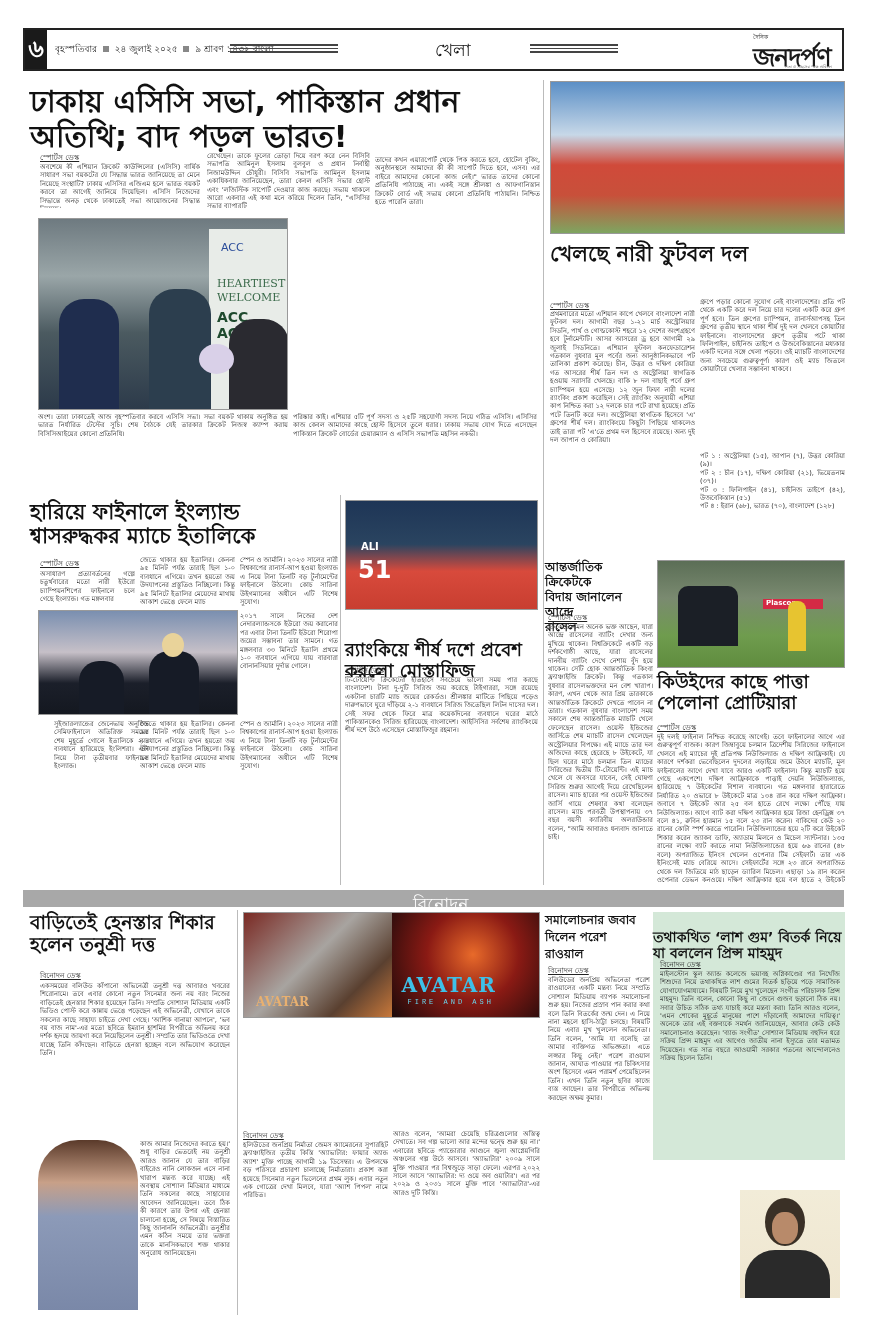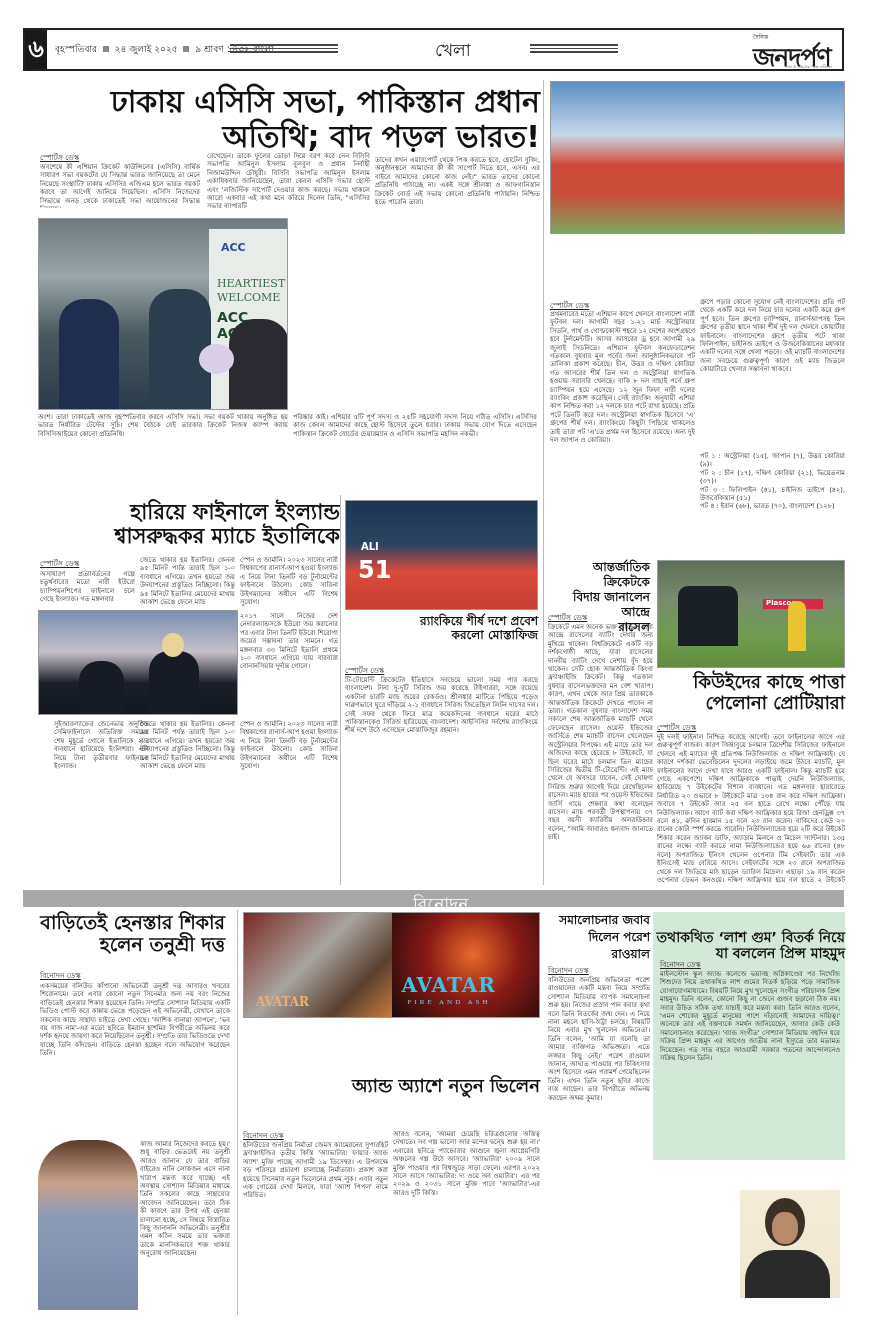--- a/index.html
+++ b/index.html
@@ -1,21 +1,21 @@
 <!DOCTYPE html>
 <html><head>
 <meta charset="utf-8">
 <style>
 *{box-sizing:border-box;margin:0;padding:0}
 html,body{width:870px;height:1337px;background:#fff;overflow:hidden}
 body{font-family:"DejaVu Serif",serif;color:#111;position:relative}
 .abs{position:absolute}
 .txt{font-size:6.6px;line-height:8.4px;color:#222;text-align:justify;overflow:hidden;font-family:"DejaVu Sans",sans-serif}
 .byline{font-size:7.5px;color:#222;text-decoration:underline;font-family:"DejaVu Sans",sans-serif;position:absolute}
-.hl{font-family:"DejaVu Sans",sans-serif;font-weight:bold;text-align:right;color:#111;position:absolute;line-height:1.15}
+.hl{font-family:"DejaVu Sans",sans-serif;font-weight:bold;text-align:left;color:#111;position:absolute;line-height:1.15}
 .photo{position:absolute;overflow:hidden;border:1px solid #999}
 
 #masthead{left:23px;top:28px;width:821px;height:43px;border:2px solid #222;}
 #pageno{left:0;top:0;width:22px;height:39px;background:#1a1a1a;color:#fff;font-size:24px;font-weight:bold;display:flex;align-items:center;justify-content:center;font-family:"DejaVu Sans",sans-serif}
 #dateline{left:30px;top:12px;font-size:9px;color:#222;font-family:"DejaVu Sans",sans-serif;white-space:nowrap}
 .rule{position:absolute;height:12px;top:14px}
 .rule i{display:block;height:1.5px;background:#444;margin-bottom:2px}
 #section{left:410px;top:7px;font-size:17px;font-family:"DejaVu Sans",sans-serif}
 #logo-small{left:728px;top:2px;font-size:6px;color:#333}
 #logo{left:728px;top:8px;font-size:25px;font-weight:bold;color:#1a1a1a;font-family:"DejaVu Sans",sans-serif;letter-spacing:-1px}
@@ -57,35 +57,36 @@
   <div>ঢাকায় এসিসি সভা, পাকিস্তান প্রধান</div>
   <div>অতিথি; বাদ পড়ল ভারত!</div>
 </div>
 <div class="byline" style="left:40px;top:152px">স্পোর্টস ডেস্ক</div>
 <div class="txt abs" style="left:40px;top:163px;width:160px;height:45px">অবশেষে কী এশিয়ান ক্রিকেট কাউন্সিলের (এসিসি) বার্ষিক সাধারণ সভা বয়কটের যে সিদ্ধান্ত ভারত জানিয়েছে তা মেনে নিয়েছে সংস্থাটি? ঢাকায় এসিসির এজিএম হলে ভারত বয়কট করবে তা আগেই জানিয়ে দিয়েছিল। এসিসি নিজেদের সিদ্ধান্তে অনড় থেকে ঢাকাতেই সভা আয়োজনের সিদ্ধান্ত নিয়েছে।</div>
 <div class="txt abs" style="left:207px;top:152px;width:163px;height:56px">রেখেছেন। তাকে ফুলের তোড়া দিয়ে বরণ করে নেন বিসিবি সভাপতি আমিনুল ইসলাম বুলবুল ও প্রধান নির্বাহী নিজামউদ্দিন চৌধুরী। বিসিবি সভাপতি আমিনুল ইসলাম একাধিকবার জানিয়েছেন, তারা কেবল এসিসি সভার হোস্ট এবং 'লজিস্টিক সাপোর্ট দেওয়ার কাজ করছে। সভায় থাকলে আরো একবার এই কথা মনে করিয়ে দিলেন তিনি, "এসিসির সভার ব্যাপারটি</div>
 <div class="txt abs" style="left:375px;top:156px;width:165px;height:56px">তাদের কখন এয়ারপোর্ট থেকে পিক করতে হবে, হোটেল বুকিং, অনুষ্ঠানস্থলে আমাদের কী কী সাপোর্ট দিতে হবে, এসব। এর বাইরে আমাদের কোনো কাজ নেই।" ভারত তাদের কোনো প্রতিনিধি পাঠাচ্ছে না। একই সঙ্গে শ্রীলঙ্কা ও আফগানিস্তান ক্রিকেট বোর্ড এই সভায় কোনো প্রতিনিধি পাঠায়নি। নিশ্চিত হতে পারেনি তারা।</div>
 
 <div class="photo" style="left:38px;top:218px;width:250px;height:192px;background:linear-gradient(180deg,#6e7a80 0%,#9aa6a8 30%,#4b5a60 60%,#2c3a4a 100%)">
   <div class="abs" style="left:170px;top:10px;width:80px;height:182px;background:#e8ece8">
-    <div class="abs" style="left:12px;top:12px;font-size:11px;color:#2a4c9a;font-weight:bold;font-family:'DejaVu Sans',sans-serif">ACC</div>
+    <div class="abs" style="left:12px;top:12px;font-size:11px;color:#2a4c9a;font-weight:normal;font-family:'DejaVu Sans',sans-serif">ACC</div>
     <div class="abs" style="left:8px;top:48px;font-size:11px;color:#3a6a4a;font-family:'DejaVu Serif',serif">HEARTIEST</div>
     <div class="abs" style="left:8px;top:62px;font-size:11px;color:#3a6a4a;font-family:'DejaVu Serif',serif">WELCOME</div>
     <div class="abs" style="left:8px;top:80px;font-size:14px;color:#1f4a2e;font-weight:bold;font-family:'DejaVu Sans',sans-serif">ACC AGM</div>
   </div>
   <div class="abs" style="left:20px;top:80px;width:60px;height:112px;background:#1f2d4e;border-radius:25px 25px 0 0"></div>
   <div class="abs" style="left:110px;top:70px;width:62px;height:122px;background:#2c3e4e;border-radius:25px 25px 0 0"></div>
   <div class="abs" style="left:190px;top:100px;width:60px;height:92px;background:#2a2a30;border-radius:25px 25px 0 0"></div>
   <div class="abs" style="left:160px;top:125px;width:35px;height:30px;background:#d9d0e8;border-radius:50%"></div>
 </div>
 <div class="txt abs" style="left:38px;top:413px;width:250px;height:70px">অংশ। তারা ঢাকাতেই আজ বৃহস্পতিবার করবে এসিসি সভা। সভা বয়কট থাকায় অনুষ্ঠিত হয় ভারত নির্ধারিত টেস্টের সুচি। শেষ বৈঠকে যেই তারকার ক্রিকেট নিজস্ব ক্যাম্প করায় বিসিসিআইয়ের কোনো প্রতিনিধি।</div>
 <div class="txt abs" style="left:293px;top:413px;width:244px;height:70px">পরিষ্কার কাই। এশিয়ার ৫টি পূর্ণ সদস্য ও ২৫টি সহযোগী সদস্য নিয়ে গঠিত এসিসি। এসিসির কাজ কেবল আমাদের কাছে হোস্ট হিসেবে তুলে ধরার। ঢাকায় সভায় যোগ দিতে এসেছেন পাকিস্তান ক্রিকেট বোর্ডের চেয়ারম্যান ও এসিসি সভাপতি মহসিন নকভী।</div>
 
 <div class="photo" style="left:550px;top:81px;width:295px;height:153px;background:linear-gradient(180deg,#5b8fc6 0%,#c7d8e8 35%,#d04a3a 55%,#c8503a 75%,#7ea560 100%)"></div>
 <div class="hl" style="left:550px;top:242px;width:295px;font-size:21px">
+  <div>খেলছে নারী ফুটবল দল</div>
 </div>
 <div class="byline" style="left:550px;top:300px">স্পোর্টস ডেস্ক</div>
 <div class="txt abs" style="left:550px;top:310px;width:145px;height:190px">প্রথমবারের মতো এশিয়ান কাপে খেলবে বাংলাদেশ নারী ফুটবল দল। আগামী বছর ১-২১ মার্চ অস্ট্রেলিয়ার সিডনি, পার্থ ও গোল্ডকোস্ট শহরে ১২ দেশের অংশগ্রহণে হবে টুর্নামেন্টটি। আসর আসরের ড্র হবে আগামী ২৯ জুলাই সিডনিতে। এশিয়ান ফুটবল কনফেডারেশন গতকাল বুধবার মূল পর্বের জন্য আনুষ্ঠানিকভাবে পট তালিকা প্রকাশ করেছে। চীন, উত্তর ও দক্ষিণ কোরিয়া গত আসরের শীর্ষ তিন দল ও অস্ট্রেলিয়া স্বাগতিক হওয়ায় সরাসরি খেলছে। বাকি ৮ দল বাছাই পর্বে গ্রুপ চ্যাম্পিয়ন হয়ে এসেছে। ১২ জুন ফিফা নারী দলের র‍্যাংকিং প্রকাশ করেছিল। সেই র‍্যাংকিং অনুযায়ী এশিয়া কাপ নিশ্চিত করা ১২ দলকে চার পটে রাখা হয়েছে। প্রতি পটে তিনটি করে দল। অস্ট্রেলিয়া স্বাগতিক হিসেবে 'এ' গ্রুপের শীর্ষ দল। র‍্যাংকিংয়ে কিছুটা পিছিয়ে থাকলেও তাই তারা পট 'এ'তে প্রথম দল হিসেবে রয়েছে। অন্য দুই দল জাপান ও কোরিয়া।</div>
 <div class="txt abs" style="left:700px;top:298px;width:145px;height:152px">গ্রুপে পড়ার কোনো সুযোগ নেই বাংলাদেশের। প্রতি পট থেকে একটি করে দল নিয়ে চার দলের একটি করে গ্রুপ পূর্ণ হবে। তিন গ্রুপের চ্যাম্পিয়ন, রানার্সআপসহ তিন গ্রুপের তৃতীয় স্থানে থাকা শীর্ষ দুই দল খেলবে কোয়ার্টার ফাইনালে। বাংলাদেশের গ্রুপে তৃতীয় পটে থাকা ফিলিপাইন, চাইনিজ তাইপে ও উজবেকিস্তানের মধ্যকার একটি দলের সঙ্গে খেলা পড়বে। ওই ম্যাচটি বাংলাদেশের জন্য সবচেয়ে গুরুত্বপূর্ণ। কারণ ওই ম্যাচ জিতলে কোয়ার্টারে খেলার সম্ভাবনা থাকবে।</div>
 <div class="abs" style="left:700px;top:452px;width:145px">
   <div class="txt">পট ১ : অস্ট্রেলিয়া (১৫), জাপান (৭), উত্তর কোরিয়া (৯)।</div>
   <div class="txt">পট ২ : চীন (১৭), দক্ষিণ কোরিয়া (২১), ভিয়েতনাম (৩৭)।</div>
   <div class="txt">পট ৩ : ফিলিপাইন (৪১), চাইনিজ তাইপে (৪২), উজবেকিস্তান (৫১)</div>
   <div class="txt">পট ৪ : ইরান (৬৮), ভারত (৭০), বাংলাদেশ (১২৮)</div>
 </div>
@@ -105,21 +106,21 @@
 </div>
 <div class="txt abs" style="left:240px;top:612px;width:98px;height:105px">২০১৭ সালে নিজের দেশ নেদারল্যান্ডসকে ইউরো জয় করানোর পর এবার টানা তিনটি ইউরো শিরোপা জয়ের সম্ভাবনা তার সামনে। গত মঙ্গলবার ৩৩ মিনিটে ইতালি প্রথমে ১-০ ব্যবধানে এগিয়ে যায় বারবারা বোনানসিয়ার দুর্দান্ত গোলে।</div>
 <div class="txt abs" style="left:54px;top:720px;width:95px;height:165px">সুইজারল্যান্ডের জেনেভায় অনুষ্ঠিত সেমিফাইনালে অতিরিক্ত সময়ের শেষ মুহূর্তে গোলে ইতালিকে ২-১ ব্যবধানে হারিয়েছে ইংলিশরা। এটা নিয়ে টানা তৃতীয়বার ফাইনালে ইংল্যান্ড।</div>
 <div class="txt abs" style="left:140px;top:720px;width:95px;height:165px">জেতে থাকার হয় ইতালির। কেননা ৯৫ মিনিট পর্যন্ত তারাই ছিল ১-০ ব্যবধানে এগিয়ে। তখন হয়তো জয় উদযাপনের প্রস্তুতিও নিচ্ছিলো। কিন্তু ৯৫ মিনিটে ইতালির মেয়েদের মাথায় আকাশ ভেঙে ফেলে ম্যাচ</div>
 <div class="txt abs" style="left:240px;top:720px;width:98px;height:165px">স্পেন ও জার্মানি। ২০২৩ সালের নারী বিশ্বকাপের রানার্স-আপ হওয়া ইংল্যান্ড এ নিয়ে টানা তিনটি বড় টুর্নামেন্টের ফাইনালে উঠলো। কোচ সারিনা উইগম্যানের অধীনে এটি বিশেষ সুযোগ।</div>
 
 <div class="photo" style="left:345px;top:500px;width:193px;height:110px;background:linear-gradient(180deg,#1e3556 0%,#2a4460 40%,#d84a3c 65%,#c83e30 100%)">
   <div class="abs" style="left:15px;top:40px;font-size:10px;color:#fff;font-weight:bold;font-family:'DejaVu Sans',sans-serif">ALI</div>
   <div class="abs" style="left:12px;top:55px;font-size:24px;color:#fff;font-weight:bold;font-family:'DejaVu Sans',sans-serif">51</div>
 </div>
-<div class="hl" style="left:345px;top:615px;width:193px;font-size:12px">
+<div class="hl" style="left:345px;top:640px;width:193px;font-size:18px">
   <div>র‍্যাংকিয়ে শীর্ষ দশে প্রবেশ</div>
   <div>করলো মোস্তাফিজ</div>
 </div>
 <div class="byline" style="left:345px;top:665px">স্পোর্টস ডেস্ক</div>
 <div class="txt abs" style="left:345px;top:676px;width:193px;height:208px">টি-টোয়েন্টি ক্রিকেটের ইতিহাসে সবচেয়ে ভালো সময় পার করছে বাংলাদেশ। টানা দু-দুটি সিরিজ জয় করেছে টাইগাররা, সঙ্গে রয়েছে একটানা চারটি ম্যাচ জয়ের রেকর্ডও। শ্রীলঙ্কার মাটিতে পিছিয়ে পড়েও দারুণভাবে ঘুরে দাঁড়িয়ে ২-১ ব্যবধানে সিরিজ জিতেছিল লিটন দাসের দল। সেই সফর থেকে ফিরে মাত্র কয়েকদিনের ব্যবধানে ঘরের মাঠে পাকিস্তানকেও সিরিজ হারিয়েছে বাংলাদেশ। আইসিসির সর্বশেষ র‍্যাংকিংয়ে শীর্ষ দশে উঠে এসেছেন মোস্তাফিজুর রহমান।</div>
 
 <div class="hl" style="left:545px;top:560px;width:105px;font-size:12px;line-height:15px">
   <div>আন্তর্জাতিক ক্রিকেটকে</div>
   <div>বিদায় জানালেন আন্দ্রে</div>
   <div>রাসেল</div>
@@ -151,25 +152,24 @@
 <div class="txt abs" style="left:40px;top:982px;width:190px;height:160px">একসময়ের বলিউড কাঁপানো অভিনেত্রী তনুশ্রী দত্ত আবারও খবরের শিরোনামে। তবে এবার কোনো নতুন সিনেমার জন্য নয় বরং নিজের বাড়িতেই হেনস্তার শিকার হয়েছেন তিনি। সম্প্রতি সোশ্যাল মিডিয়ায় একটি ভিডিও পোস্ট করে কান্নায় ভেঙে পড়েছেন এই অভিনেত্রী, যেখানে তাকে সকলের কাছে সাহায্য চাইতে দেখা গেছে। 'আশিক বানায়া আপনে', 'ভব বয় বাজ নাম'-এর মতো ছবিতে ইমরান হাশমির বিপরীতে অভিনয় করে দর্শক হৃদয়ে জায়গা করে নিয়েছিলেন তনুশ্রী। সম্প্রতি তার ভিডিওতে দেখা যাচ্ছে তিনি কাঁদছেন। বাড়িতে হেনস্তা হচ্ছেন বলে অভিযোগ করেছেন তিনি।</div>
 <div class="abs" style="left:38px;top:1140px;width:100px;height:170px;background:linear-gradient(180deg,#5a3a2a 0%,#c8a088 25%,#8c9ab8 45%,#7a88a8 100%);border-radius:40px 40px 0 0"></div>
 <div class="txt abs" style="left:140px;top:1140px;width:90px;height:170px">কাজ আমার নিজেদের করতে হয়।' শুধু বাড়ির ভেতরেই নয় তনুশ্রী আরও জানান যে তার বাড়ির বাইরেও নানি লোকজন এসে নানা খারাপ মন্তব্য করে যাচ্ছে। এই অবস্থায় সোশ্যাল মিডিয়ার মাধ্যমে তিনি সকলের কাছে সাহায্যের আবেদন জানিয়েছেন। তবে ঠিক কী কারণে তার উপর এই হেনস্তা চালানো হচ্ছে, সে বিষয়ে বিস্তারিত কিছু জানাননি অভিনেত্রী। তনুশ্রীর এমন কঠিন সময়ে তার ভক্তরা তাকে মানসিকভাবে শক্ত থাকার অনুরোধ জানিয়েছেন।</div>
 
 <div class="photo" style="left:243px;top:912px;width:297px;height:106px;display:flex">
   <div style="width:50%;height:100%;background:linear-gradient(135deg,#7a2a24 0%,#a8a4a0 45%,#5a4030 75%,#c8783a 100%);position:relative">
     <div class="abs" style="left:12px;top:82px;font-size:12px;color:#e8b070;font-weight:bold;font-family:'DejaVu Serif',serif">AVATAR</div>
   </div>
   <div style="width:50%;height:100%;background:radial-gradient(circle at 55% 40%,#e86a2a 0%,#8a1a14 45%,#1a0a0a 100%);position:relative">
     <div class="abs" style="left:10px;top:60px;font-size:20px;color:#3ec0e8;font-weight:bold;font-family:'DejaVu Serif',serif;letter-spacing:1px">AVATAR</div>
-    <div class="abs" style="left:16px;top:85px;font-size:7px;color:#6ad8f0;letter-spacing:3px;font-family:Liberation Serif, serif">FIRE AND ASH</div>
+    <div class="abs" style="left:16px;top:85px;font-size:7px;color:#6ad8f0;letter-spacing:3px;font-family:Liberation Mono, monospace">FIRE AND ASH</div>
   </div>
 </div>
 <div class="hl" style="left:243px;top:1076px;width:297px;font-size:18px">
-  <div>অ্যান্ড অ্যাশে নতুন ভিলেন</div>
 </div>
 <div class="byline" style="left:243px;top:1130px">বিনোদন ডেস্ক</div>
 <div class="txt abs" style="left:243px;top:1141px;width:145px;height:170px">হলিউডের জনপ্রিয় নির্মাতা জেমস ক্যামেরনের সুপারহিট ফ্র্যাঞ্চাইজির তৃতীয় কিস্তি 'অ্যাভাটার: ফায়ার অ্যান্ড অ্যাশ' মুক্তি পাচ্ছে আগামী ১৯ ডিসেম্বর। এ উপলক্ষে বড় পরিসরে প্রচারণা চালাচ্ছে নির্মাতারা। প্রকাশ করা হয়েছে সিনেমার নতুন ভিলেনের প্রথম লুক। এবার নতুন এক গোত্রের দেখা মিলবে, যারা 'অ্যাশ পিপল' নামে পরিচিত।</div>
 <div class="txt abs" style="left:393px;top:1130px;width:147px;height:180px">আরও বলেন, 'আমরা চেয়েছি চরিত্রগুলোর অস্তিত্ব দেখাতে। সব গল্প ভালো আর মন্দের দ্বন্দ্বে শুরু হয় না।' এবারের ছবিতে প্যান্ডোরার আগুনে জ্বলা আগ্নেয়গিরি অঞ্চলের গল্প উঠে আসবে। 'অ্যাভাটার' ২০০৯ সালে মুক্তি পাওয়ার পর বিশ্বজুড়ে সাড়া ফেলে। এরপর ২০২২ সালে আসে 'অ্যাভাটার: দ্য ওয়ে অব ওয়াটার'। এর পর ২০২৯ ও ২০৩১ সালে মুক্তি পাবে 'অ্যাভাটার'-এর আরও দুটি কিস্তি।</div>
 
 <div class="hl" style="left:545px;top:912px;width:105px;font-size:12px;line-height:17px">
   <div>সমালোচনার জবাব</div>
   <div>দিলেন পরেশ</div>
   <div>রাওয়াল</div>
 </div>

